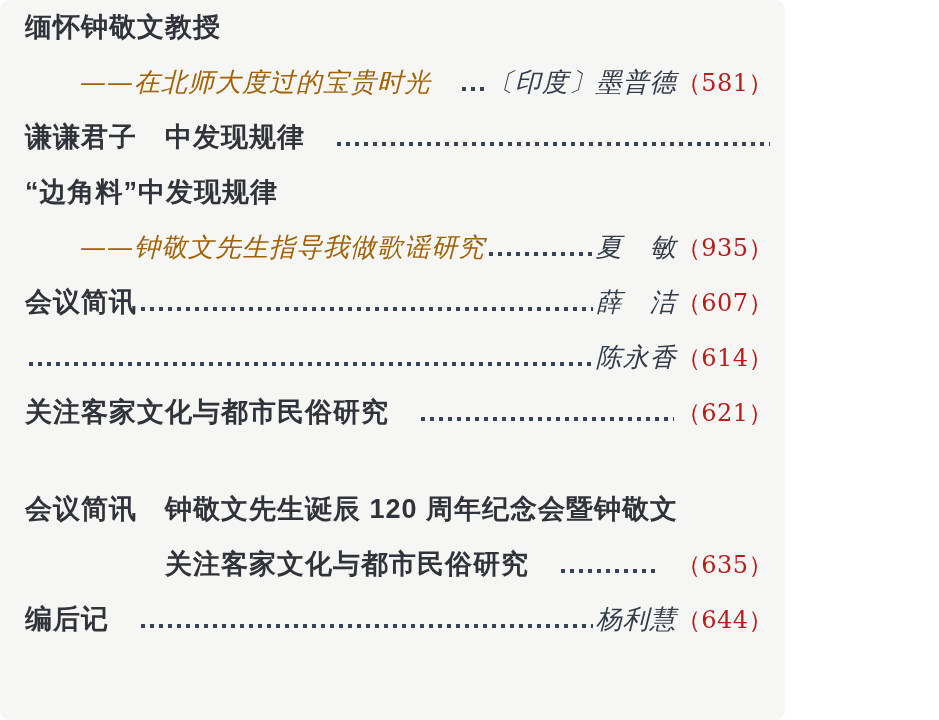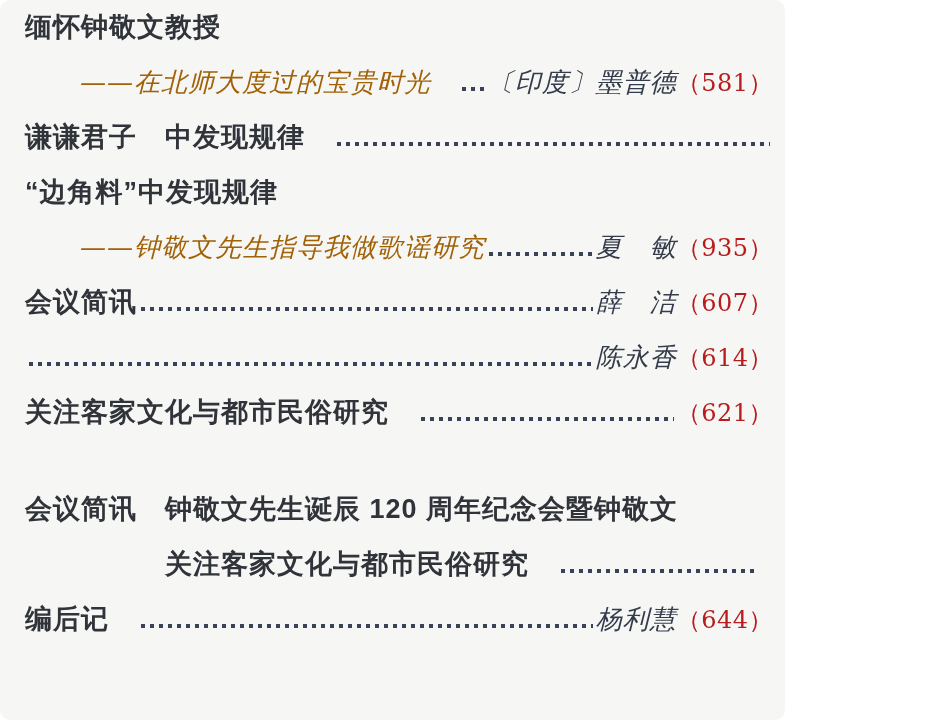--- a/index.html
+++ b/index.html
@@ -127,20 +127,21 @@
 
     <div class="section-gap"></div>
 
     <div class="row heading">
       <span class="hei">会议简讯　钟敬文先生诞辰 120 周年纪念会暨钟敬文</span>
     </div>
 
     <div class="row cont">
       <span class="hei">关注客家文化与都市民俗研究　</span>
       <span class="leader gap-end"></span>
+      <span class="pagenum">（635）</span>
     </div>
 
     <div class="row main">
       <span class="hei">编后记　</span>
       <span class="leader"></span>
       <span class="author">杨利慧</span>
       <span class="pagenum">（644）</span>
     </div>
 
   </div>

